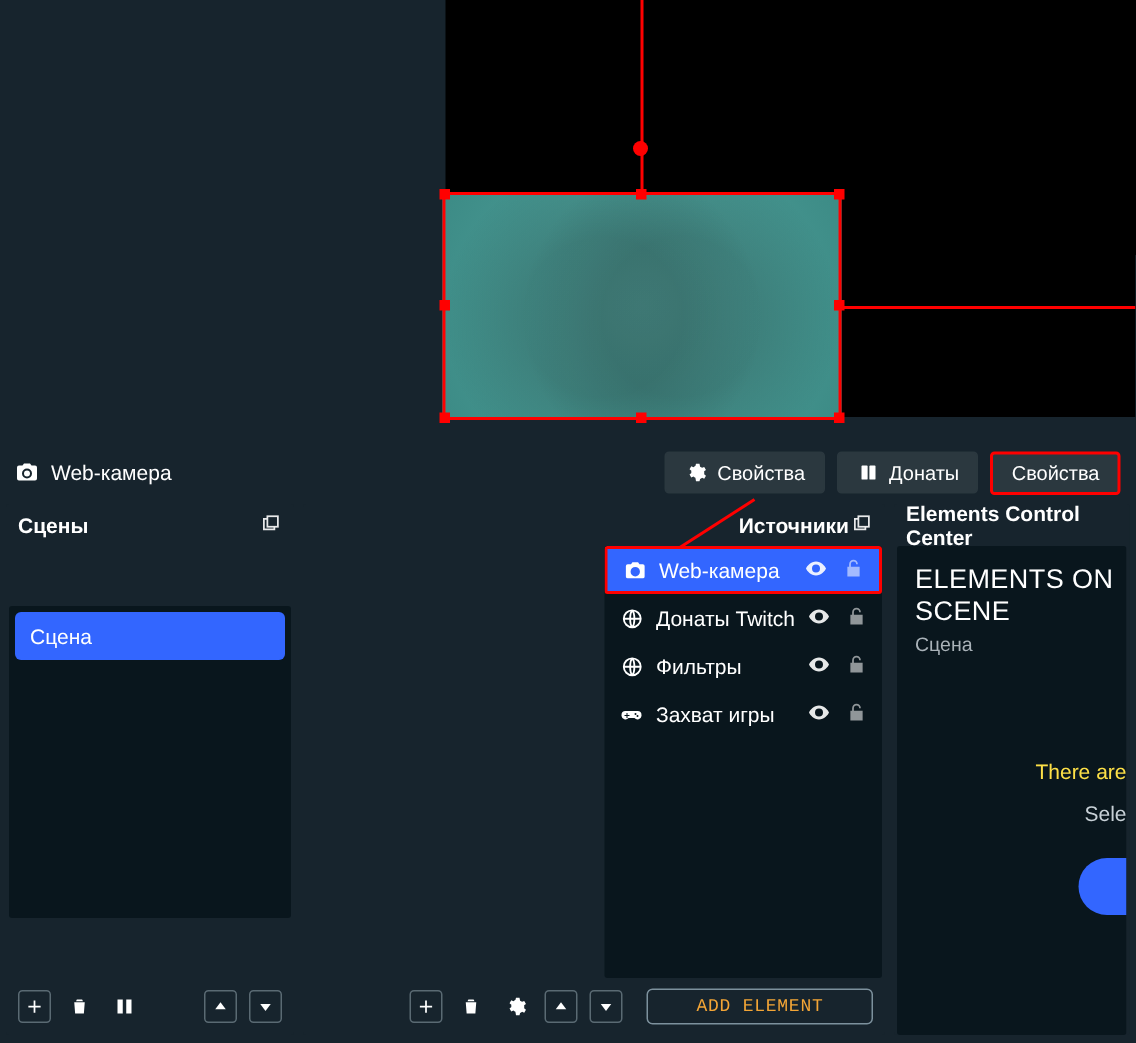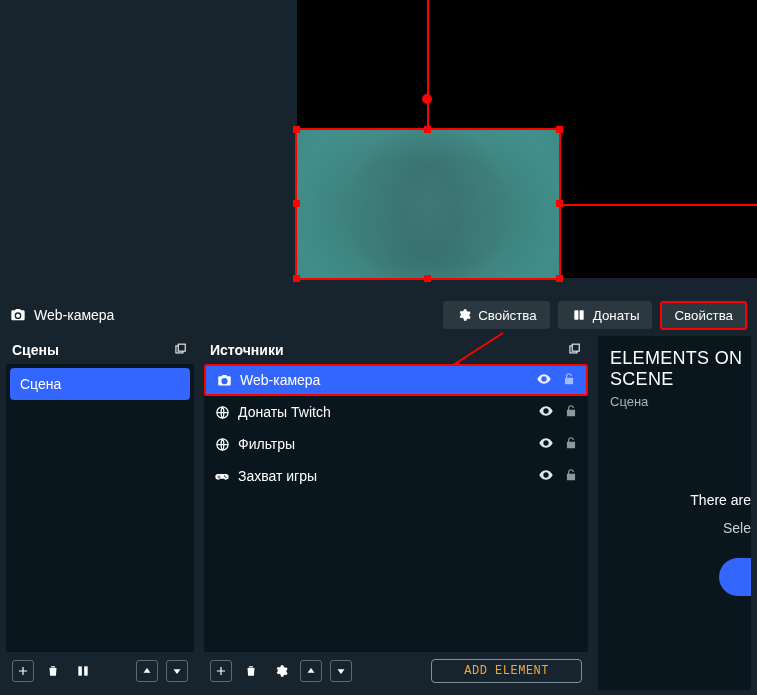--- a/index.html
+++ b/index.html
@@ -85,22 +85,22 @@
     gap: 6px;
     padding: 0 4px 4px 4px;
     height: 358px;
   }
   .panel {
     background: #17242d;
     display: flex;
     flex-direction: column;
     border-radius: 2px;
   }
-  .panel-scenes { width: 192px; }
-  .panel-sources { width: 388px; }
+  .panel-scenes { width: 192px; gap: 40px; }
+  .panel-sources { width: 388px; align-items: flex-end; }
   .panel-elements { flex: 1; min-width: 0; }
 
   .panel-header {
     display: flex;
     align-items: center;
     justify-content: space-between;
     padding: 4px 8px;
     font-weight: 600;
     height: 28px;
   }
@@ -174,21 +174,21 @@
   .ecc-body {
     background: #09161d;
     padding: 12px 0 12px 12px;
     height: 100%;
     display: flex;
     flex-direction: column;
   }
   .ecc-title { font-size: 18px; letter-spacing: 0.3px; }
   .ecc-sub { color: #a9b2b8; font-size: 13px; margin-top: 4px; }
   .ecc-mid { flex: 1; display: flex; flex-direction: column; align-items: flex-end; justify-content: center; gap: 12px; padding-right: 0; }
-  .ecc-mid .t { color: #ffffff; font-size: 14px; text-align: center; white-space: nowrap; }
+  .ecc-mid .t { color: #fde047; font-size: 14px; text-align: center; white-space: nowrap; }
   .ecc-mid .s { color: #c7d0d6; font-size: 14px; text-align: right; margin-left: 12px; }
   .ecc-btn {
     background: #36f;
     width: 32px;
     height: 38px;
     border-radius: 20px 0 0 20px;
     margin-top: 10px;
     align-self: flex-end;
   }
 </style>
@@ -407,20 +407,23 @@
         <svg viewBox="0 0 24 24" width="14" height="14" fill="#fff">
             <path d="M12 17l-6-8h12z"></path>
           </svg>
       </span>
       <span class="spacer"></span>
       <button class="add-element-btn">ADD ELEMENT</button>
     </div>
   </div>
 
   <div class="panel panel-elements">
+    <div class="panel-header">
+      <span>Elements Control Center</span>
+    </div>
     <div class="panel-body">
       <div class="ecc-body">
         <div class="ecc-title">ELEMENTS ON SCENE</div>
         <div class="ecc-sub">Сцена</div>
         <div class="ecc-mid">
           <div class="t">There are</div>
           <div class="s">Sele</div>
           <div class="ecc-btn"></div>
         </div>
       </div>

